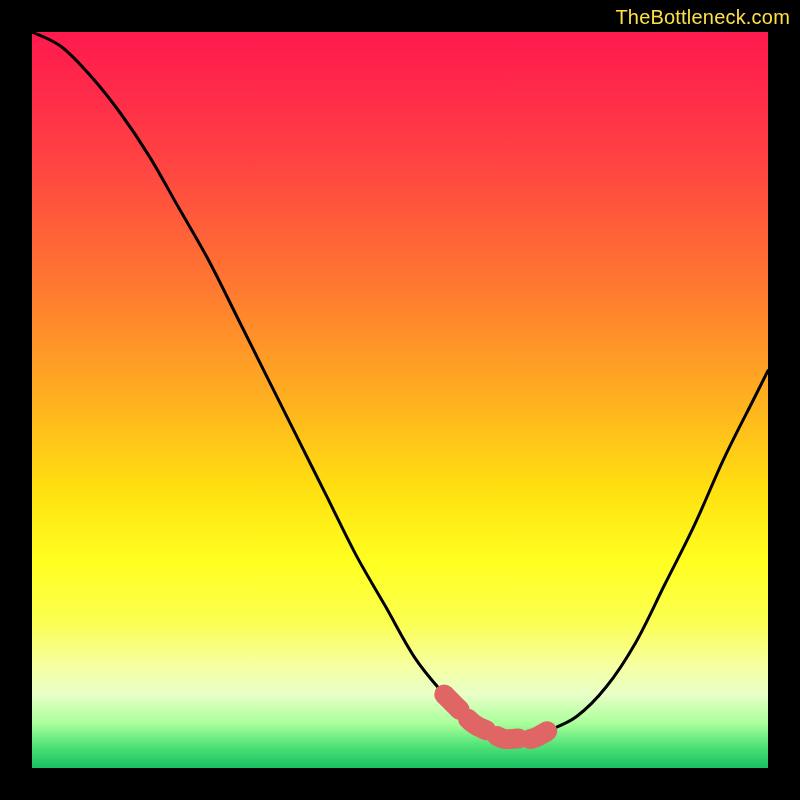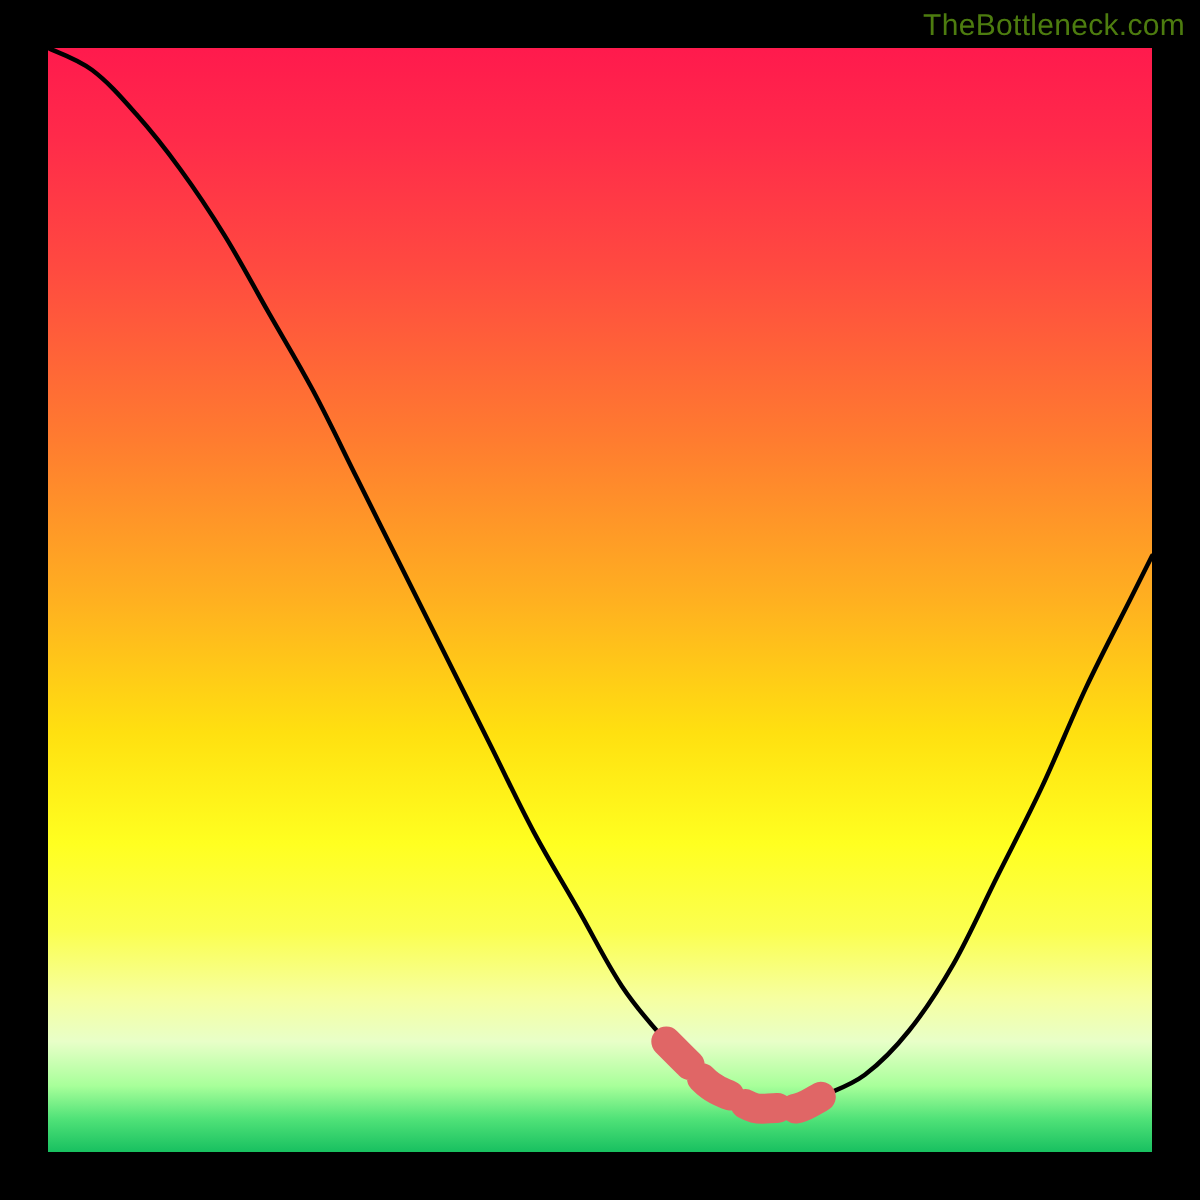--- a/index.html
+++ b/index.html
@@ -39,21 +39,21 @@
       #e8ffc8 90%,
       #a8ff9a 94%,
       #50e278 97%,
       #18c060 100%
     );
   }
   .watermark {
     position: absolute;
     top: 6px;
     right: 10px;
-    color: #4d7c0f;
+    color: #fde047;
     font-size: 20px;
     letter-spacing: 0.2px;
     user-select: none;
   }
   svg.curve {
     position: absolute;
     left: 0;
     top: 0;
     width: 736px;
     height: 736px;

